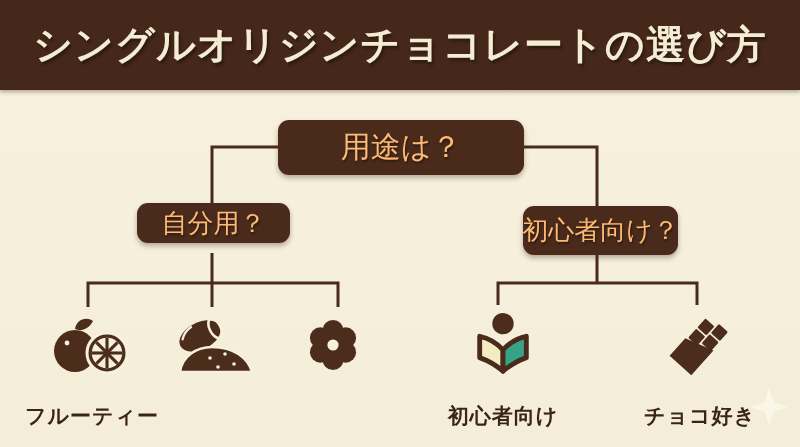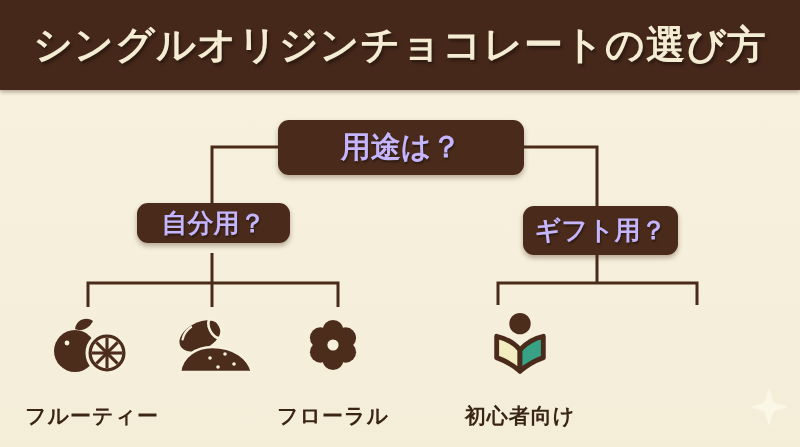--- a/index.html
+++ b/index.html
@@ -24,41 +24,41 @@
     margin:5px;color:#f4ecd3;font-size:39px;font-weight:bold;letter-spacing:1px;
     text-shadow:2px 3px 3px rgba(0,0,0,.35);
     white-space:nowrap;
   }
   
   svg.connectors{position:absolute;left:0;top:0;width:800px;height:447px;}
   
   .node{
     position:absolute;background:#4a2b1b;border-radius:11px;
     display:flex;align-items:center;justify-content:center;
-    color:#c4b5fd;font-weight:bold;white-space:nowrap;
+    color:#fdba74;font-weight:normal;white-space:nowrap;
     box-shadow:0 3px 5px rgba(70,40,20,.35);
     text-shadow:1px 2px 2px rgba(0,0,0,.4);
   }
   .node.root{left:278px;top:120px;width:246px;height:55px;font-size:30px;}
   .node.left{left:137px;top:203px;width:153px;height:40px;font-size:26px;}
   .node.right{left:523px;top:206px;width:155px;height:49px;font-size:26px;}
   
   .leaf{
     position:absolute;top:314px;width:160px;
     display:flex;flex-direction:column;align-items:center;
   }
   .leaf .icon{height:62px;display:flex;align-items:center;justify-content:center;}
   .leaf .lbl{
     margin-top:26px;font-size:21px;font-weight:bold;color:#3a2414;white-space:nowrap;
     letter-spacing:1px;
   }
   .leaf.fruity {left:12px;}   
   .leaf.earthy {left:134px;}  
   .leaf.floral {left:253px;}  
-  .leaf.beginner{left:440px;} 
+  .leaf.beginner{left:423px;} 
   .leaf.choco  {left:620px;}  
   
   .sparkle{position:absolute;left:750px;top:388px;width:38px;height:38px;opacity:.75;}
 </style>
 </head>
 <body>
 
 <div class="stage">
 
   <div class="titlebar">
@@ -72,21 +72,21 @@
     <path d="M597,255 V283 M498,305 V283 H697 V305"></path>
   </svg>
 
   <div class="node root">
     <span>用途は？</span>
   </div>
   <div class="node left">
     <span>自分用？</span>
   </div>
   <div class="node right">
-    <span>ギフト用？</span>
+    <span>初心者向け？</span>
   </div>
 
   <div class="leaf fruity">
     <div class="icon">
       <svg width="86" height="60" viewBox="0 0 86 60">
         <circle cx="26" cy="36" r="21" fill="#4c2c1b"></circle>
         <path d="M26 14 C27 5 37 1 44 6 C40 14 32 17 26 14 Z" fill="#4c2c1b"></path>
         <circle cx="18" cy="28" r="2.4" fill="#f6f0dd"></circle>
         <circle cx="58" cy="38" r="20" fill="#4c2c1b" stroke="#f6f0dd" stroke-width="3"></circle>
         <circle cx="58" cy="38" r="15.2" fill="#f6f0dd"></circle>
@@ -126,34 +126,47 @@
           <circle cx="30" cy="15.5" r="10.5"></circle>
           <circle cx="42.6" cy="22.8" r="10.5"></circle>
           <circle cx="42.6" cy="37.2" r="10.5"></circle>
           <circle cx="30" cy="44.5" r="10.5"></circle>
           <circle cx="17.4" cy="37.2" r="10.5"></circle>
           <circle cx="17.4" cy="22.8" r="10.5"></circle>
         </g>
         <circle cx="30" cy="30" r="5.6" fill="#f6f0dd"></circle>
       </svg>
     </div>
-    <div class="lbl">フローラル</div>
   </div>
 
   <div class="leaf beginner">
     <div class="icon">
       <svg width="70" height="68" viewBox="0 0 72 70">
         <circle cx="36" cy="13" r="11" fill="#4c2c1b"></circle>
         <g stroke="#4a2b1b" stroke-width="5" stroke-linejoin="round">
           <path d="M12,26 C19,27.5 29,32 36,40 L36,62 C28,55 19,50.5 12,48 Z" fill="#f3ecc0"></path>
           <path d="M60,26 C53,27.5 43,32 36,40 L36,62 C44,55 53,50.5 60,48 Z" fill="#37a285"></path>
         </g>
       </svg>
     </div>
     <div class="lbl">初心者向け</div>
   </div>
 
+  <div class="leaf choco">
+    <div class="icon">
+      <svg width="72" height="68" viewBox="0 0 84 84">
+        <g transform="rotate(42 42 42)" fill="#4c2c1b">
+          <path d="M23,48 L59,36 L59,77 L23,77 Z"></path>
+          <rect x="25" y="13" width="15" height="15" rx="1.5"></rect>
+          <rect x="42" y="7" width="15" height="15" rx="1.5"></rect>
+          <rect x="25" y="30" width="15" height="15" rx="1.5"></rect>
+          <rect x="42" y="24" width="15" height="15" rx="1.5"></rect>
+        </g>
+      </svg>
+    </div>
+    <div class="lbl">チョコ好き</div>
+  </div>
 
   <svg class="sparkle" viewBox="0 0 38 38">
     <polygon points="19,0 23.5,14.5 38,19 23.5,23.5 19,38 14.5,23.5 0,19 14.5,14.5" fill="#fffdf0" opacity="0.85"></polygon>
   </svg>
 
 </div>
 
 </body></html>

